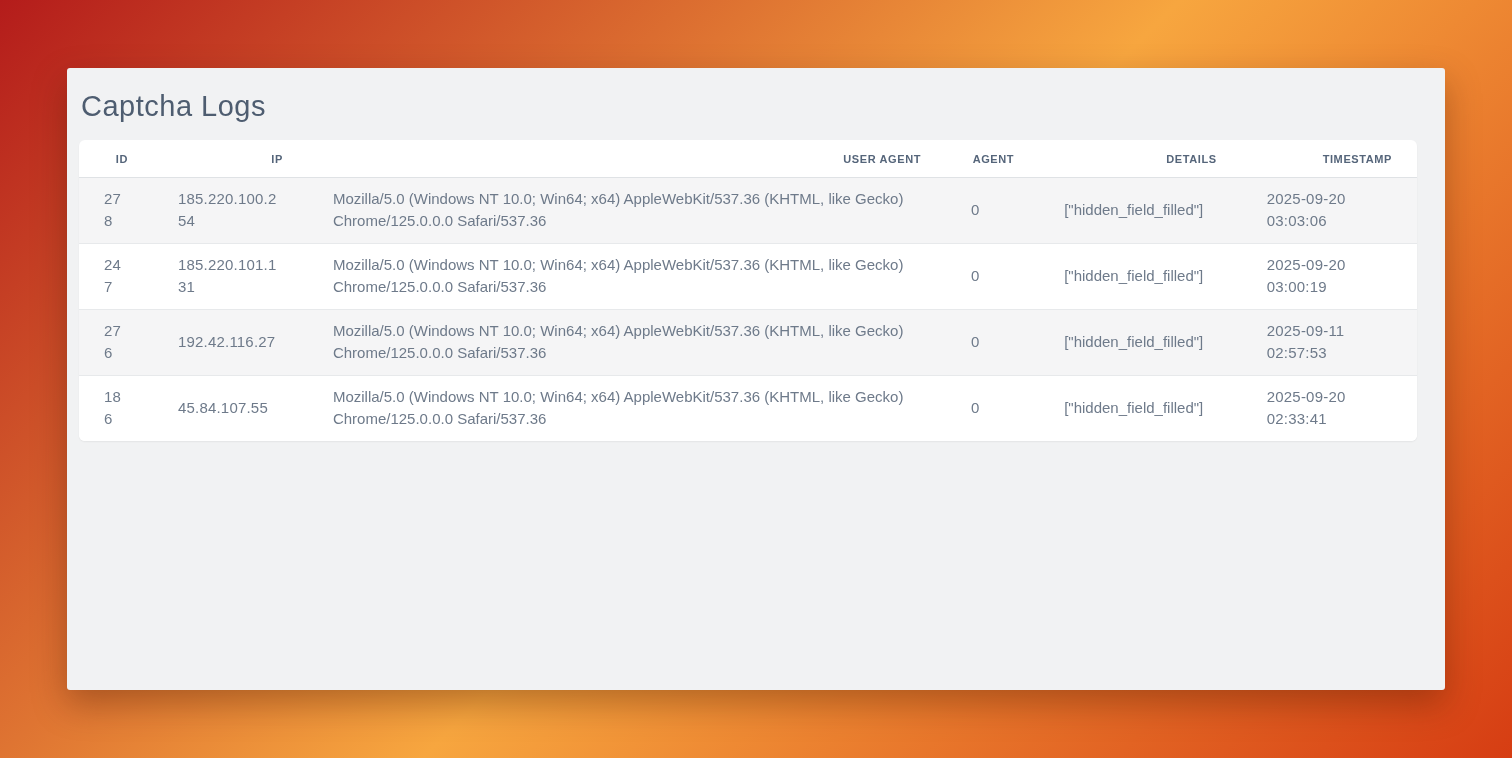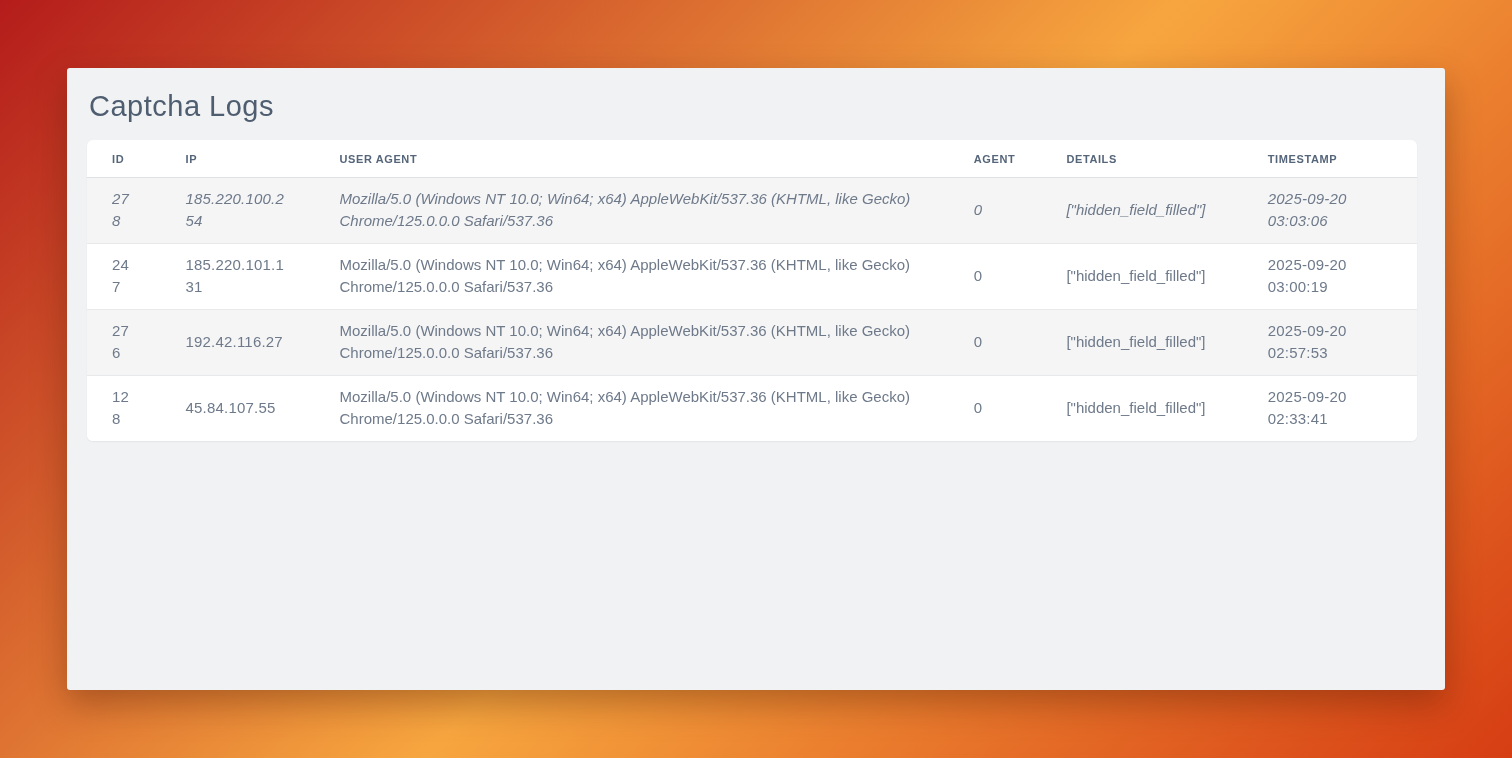--- a/index.html
+++ b/index.html
@@ -22,21 +22,21 @@
     background: linear-gradient(135deg, var(--bg-red-dark) 0%, var(--bg-orange) 52%, var(--bg-red-orange) 100%);
     position:relative;
   }
   .card{
     position:absolute;
     left:67px; top:68px;
     width:1378px; height:622px;
     background:var(--card-bg);
     border-radius:3px;
     box-shadow:0 14px 34px rgba(70,20,0,0.35);
-    padding:14px 28px 0 20px;
+    padding:14px 28px 0 12px;
     overflow:hidden;
   }
   .page-title{
     color:var(--title-text);
     font-size:29px;
     font-weight:500;
     letter-spacing:0.5px;
     line-height:36px;
     margin:6px 2px 16px 2px;
   }
@@ -45,39 +45,39 @@
     border-radius:6px;
     box-shadow:0 1px 2px rgba(0,0,0,0.06);
     overflow:hidden;
   }
   table{
     width:100%;
     border-collapse:collapse;
     table-layout:fixed;
   }
   thead th{
-    text-align:left;
+    text-align:right;
     font-size:11px;
     font-weight:700;
     letter-spacing:0.6px;
     color:var(--header-text);
     padding:13px 25px 12px 25px;
     border-bottom:1px solid var(--header-border);
     white-space:nowrap;
   }
   tbody td{
     font-size:15px;
     color:var(--cell-text);
     line-height:22px;
     padding:10px 25px 11px 25px;
     vertical-align:middle;
     word-wrap:break-word;
   }
   tbody tr{ border-top:1px solid var(--row-border); }
-  tbody tr:first-child{ border-top:none;font-style:italic; }
+  tbody tr:first-child{ border-top:none; }
   tbody tr:nth-child(odd){ background:var(--stripe-row-bg); }
   tbody tr:nth-child(even){ background:var(--table-bg); }
   td.num{ letter-spacing:0.2px; }
 </style>
 </head>
 <body>
 
 <div class="card">
   <h1 class="page-title">Captcha Logs</h1>
 
@@ -119,26 +119,26 @@
     <td>["hidden_field_filled"]</td>
     <td class="num">2025-09-20 03:00:19</td>
   </tr>
 
   <tr>
     <td class="num">276</td>
     <td class="num">192.42.116.27</td>
     <td>Mozilla/5.0 (Windows NT 10.0; Win64; x64) AppleWebKit/537.36 (KHTML, like Gecko) Chrome/125.0.0.0 Safari/537.36</td>
     <td class="num">0</td>
     <td>["hidden_field_filled"]</td>
-    <td class="num">2025-09-20 02:57:53</td>
+    <td class="num">2025-09-11 02:57:53</td>
   </tr>
 
 
   <tr>
-    <td class="num">128</td>
+    <td class="num">186</td>
     <td class="num">45.84.107.55</td>
     <td>Mozilla/5.0 (Windows NT 10.0; Win64; x64) AppleWebKit/537.36 (KHTML, like Gecko) Chrome/125.0.0.0 Safari/537.36</td>
     <td class="num">0</td>
     <td>["hidden_field_filled"]</td>
     <td class="num">2025-09-20 02:33:41</td>
   </tr>
 
 
 
 </tbody>

